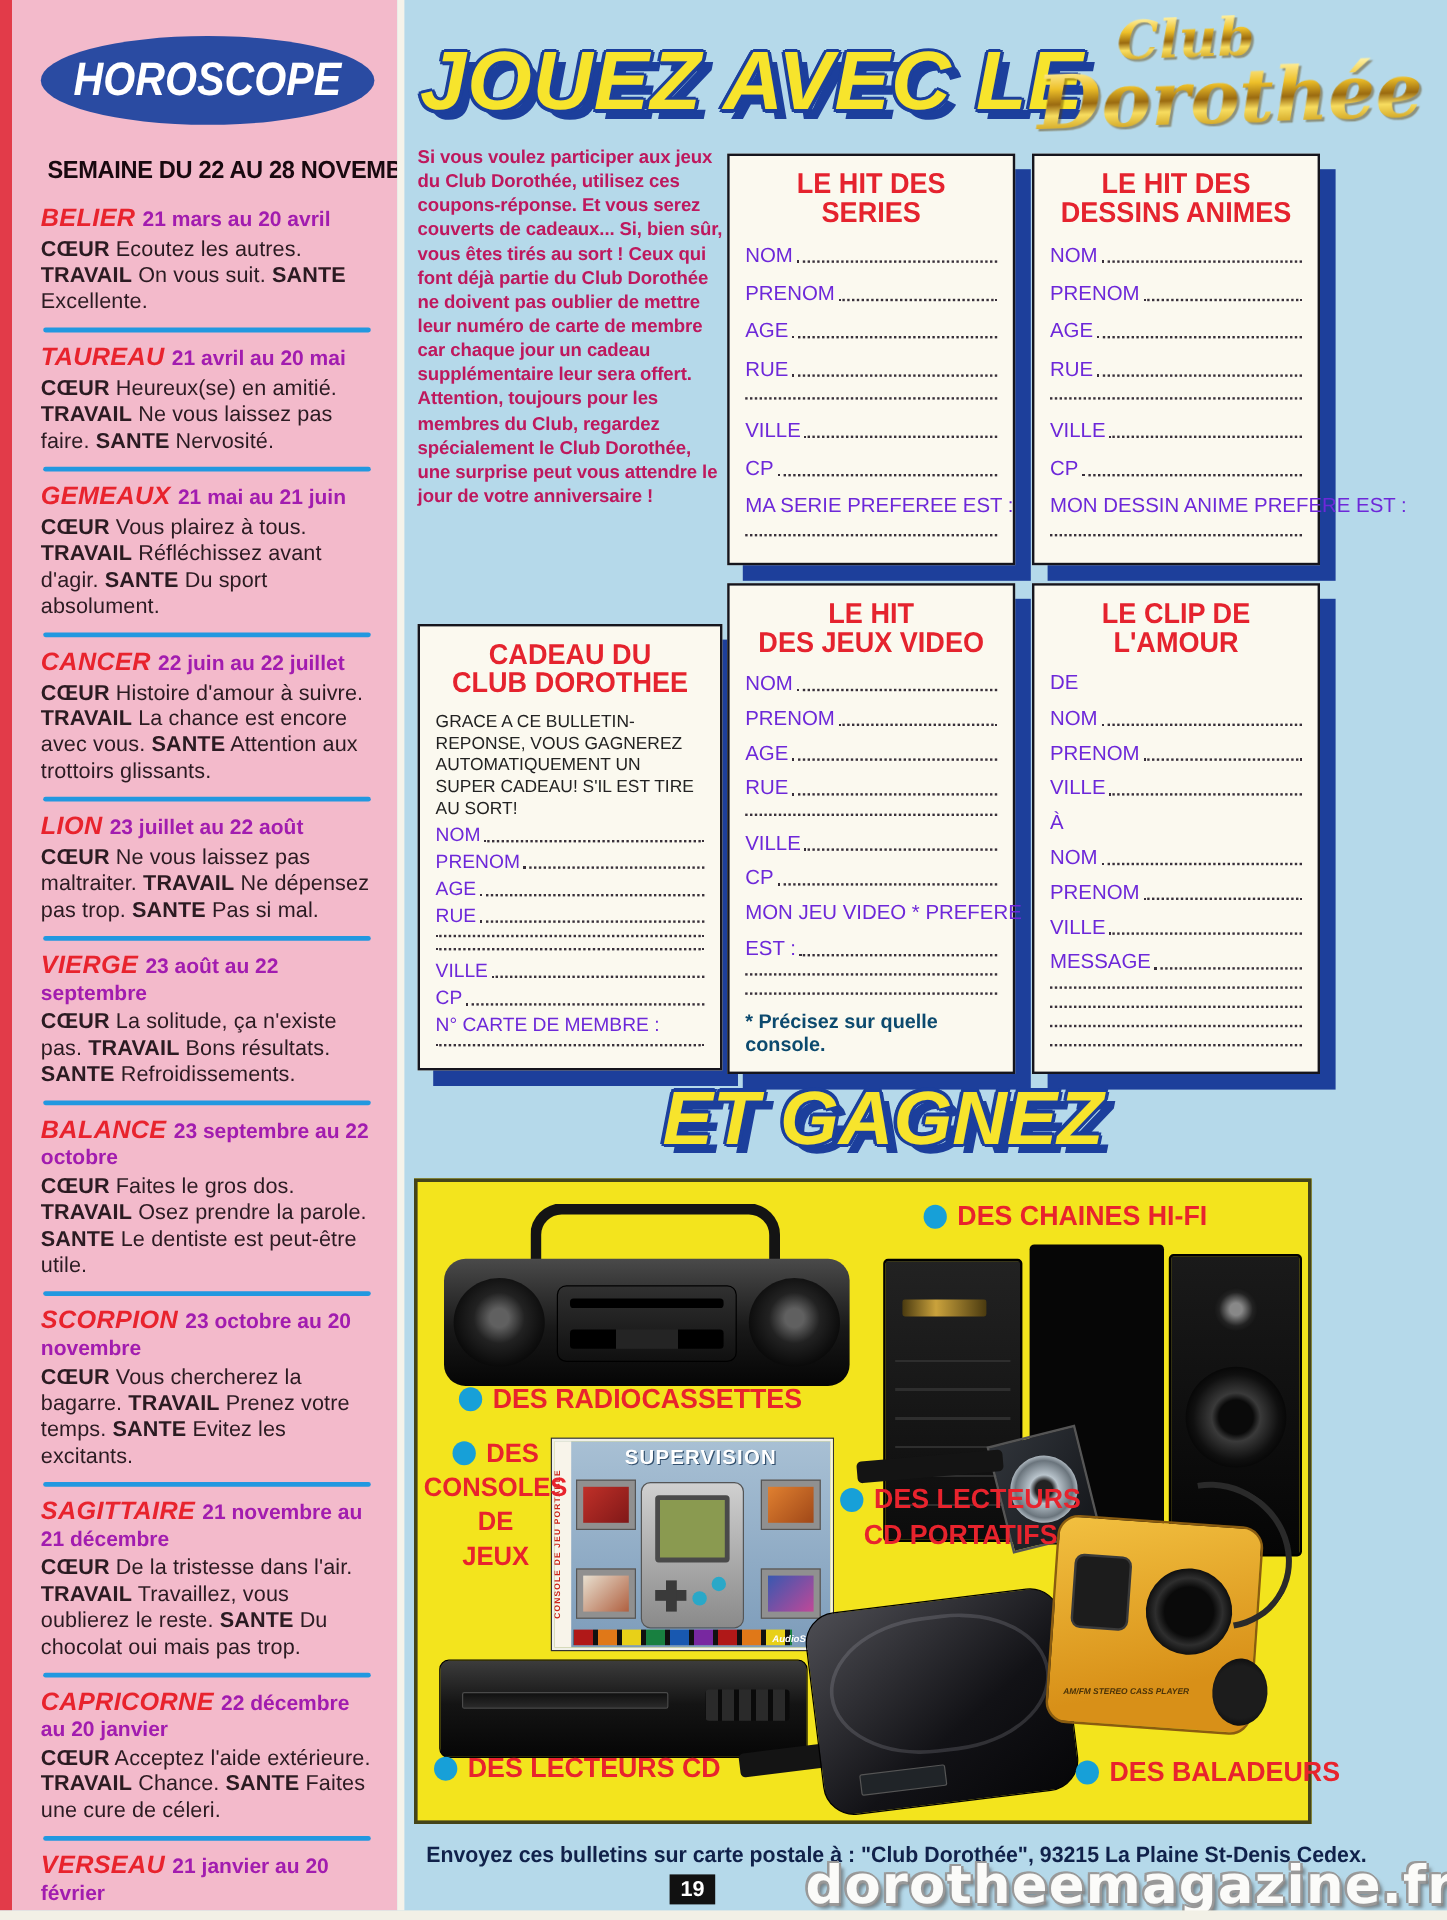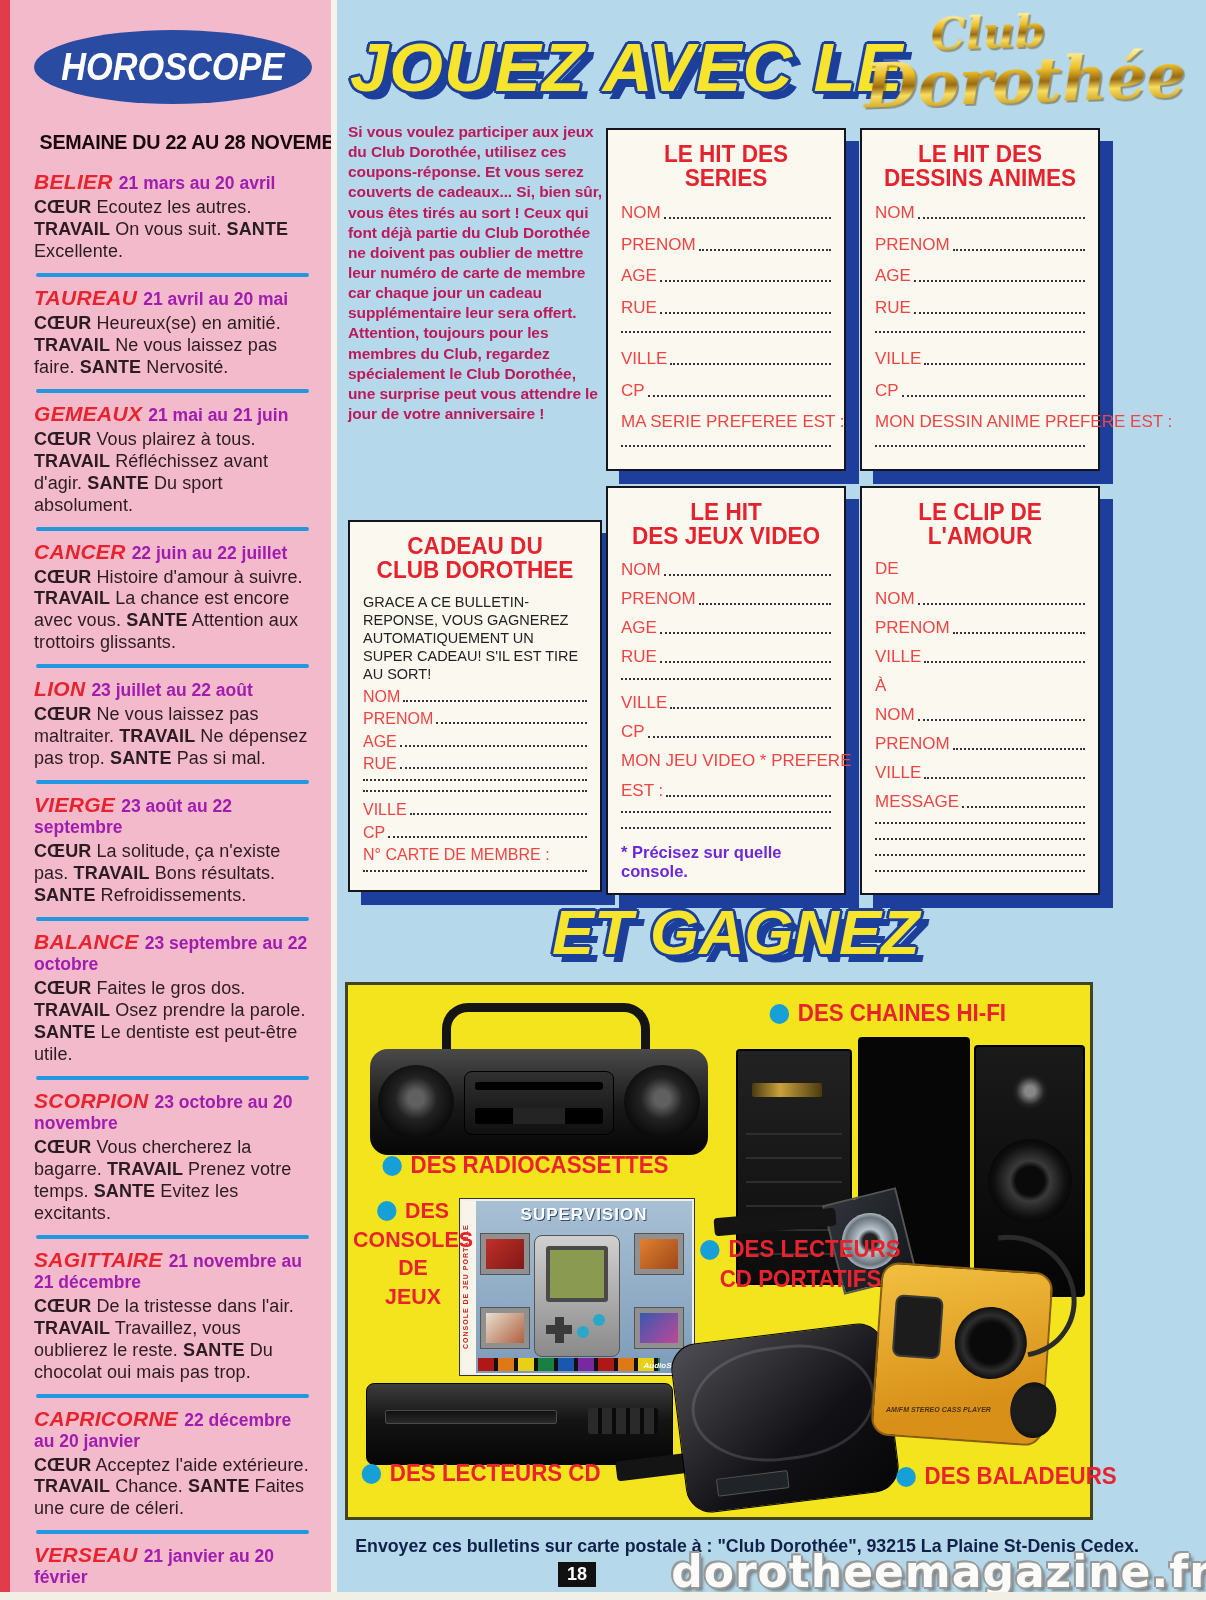--- a/index.html
+++ b/index.html
@@ -46,26 +46,26 @@
   .c-hit-series{left:606px;top:128px;width:240px;height:343px;}
   .c-hit-dessins-animes{left:860px;top:128px;width:240px;height:343px;}
   .c-cadeau-club{left:348px;top:520px;width:254px;height:372px;}
   .c-hit-jeux-video{left:606px;top:486px;width:240px;height:409px;}
   .c-clip-amour{left:860px;top:486px;width:240px;height:409px;}
   .coupon-title{color:#e5232e;font-weight:800;font-size:24px;text-align:center;line-height:1.02;
                 margin:2px 0 6px;transform:scaleX(0.94);white-space:nowrap;}
   .cintro{margin:4px 0 2px;font-size:14.5px;line-height:1.25;color:#222;}
   .fields{display:flex;flex-direction:column;flex:1;justify-content:space-around;}
   .field{display:flex;align-items:flex-end;}
-  .flabel{font-size:17px;color:#ef4444;white-space:nowrap;}
+  .flabel{font-size:17px;color:#6d28d9;white-space:nowrap;}
   .flabel.small{font-size:17px;}
   .c-cadeau-club .flabel{font-size:16px;}
   .dots{flex:1;border-bottom:2.5px dotted #38303a;margin:0 0 4px 3px;min-height:1px;}
   .field.dots-only .dots{margin-left:0;}
-  .cnote{font-weight:bold;font-size:16.5px;color:#6d28d9;margin-top:5px;}
+  .cnote{font-weight:bold;font-size:16.5px;color:#0c4a6e;margin-top:5px;}
   
   .prize-box{position:absolute;left:345px;top:982px;width:748px;height:538px;background:#f3e41d;
              border:3px solid #44441a;box-sizing:border-box;}
   .ph{position:absolute;}
   
   .bb{left:22px;top:18px;width:338px;height:152px;}
   .bb-handle{position:absolute;left:72px;top:0;width:190px;height:56px;border:9px solid #141414;
              border-bottom:none;border-radius:26px 26px 0 0;}
   .bb-body{position:absolute;left:0;top:46px;width:100%;height:106px;border-radius:18px;
            background:linear-gradient(180deg,#4a4a4a,#181818 55%,#050505);}
@@ -597,16 +597,16 @@
         <div class="prize-label pl-baladeurs">
           <div class="pl-line">
             <span class="bullet"></span>
             <span>DES BALADEURS</span>
           </div>
         </div>
       </div>
   </section>
 
   <p class="send-line">Envoyez ces bulletins sur carte postale à : "Club Dorothée", 93215 La Plaine St-Denis Cedex.</p>
-  <div class="page-badge">18</div>
+  <div class="page-badge">19</div>
   <div class="watermark">dorotheemagazine.fr</div>
   <div class="bottom-strip"></div>
 </div>
 
 </body></html>

